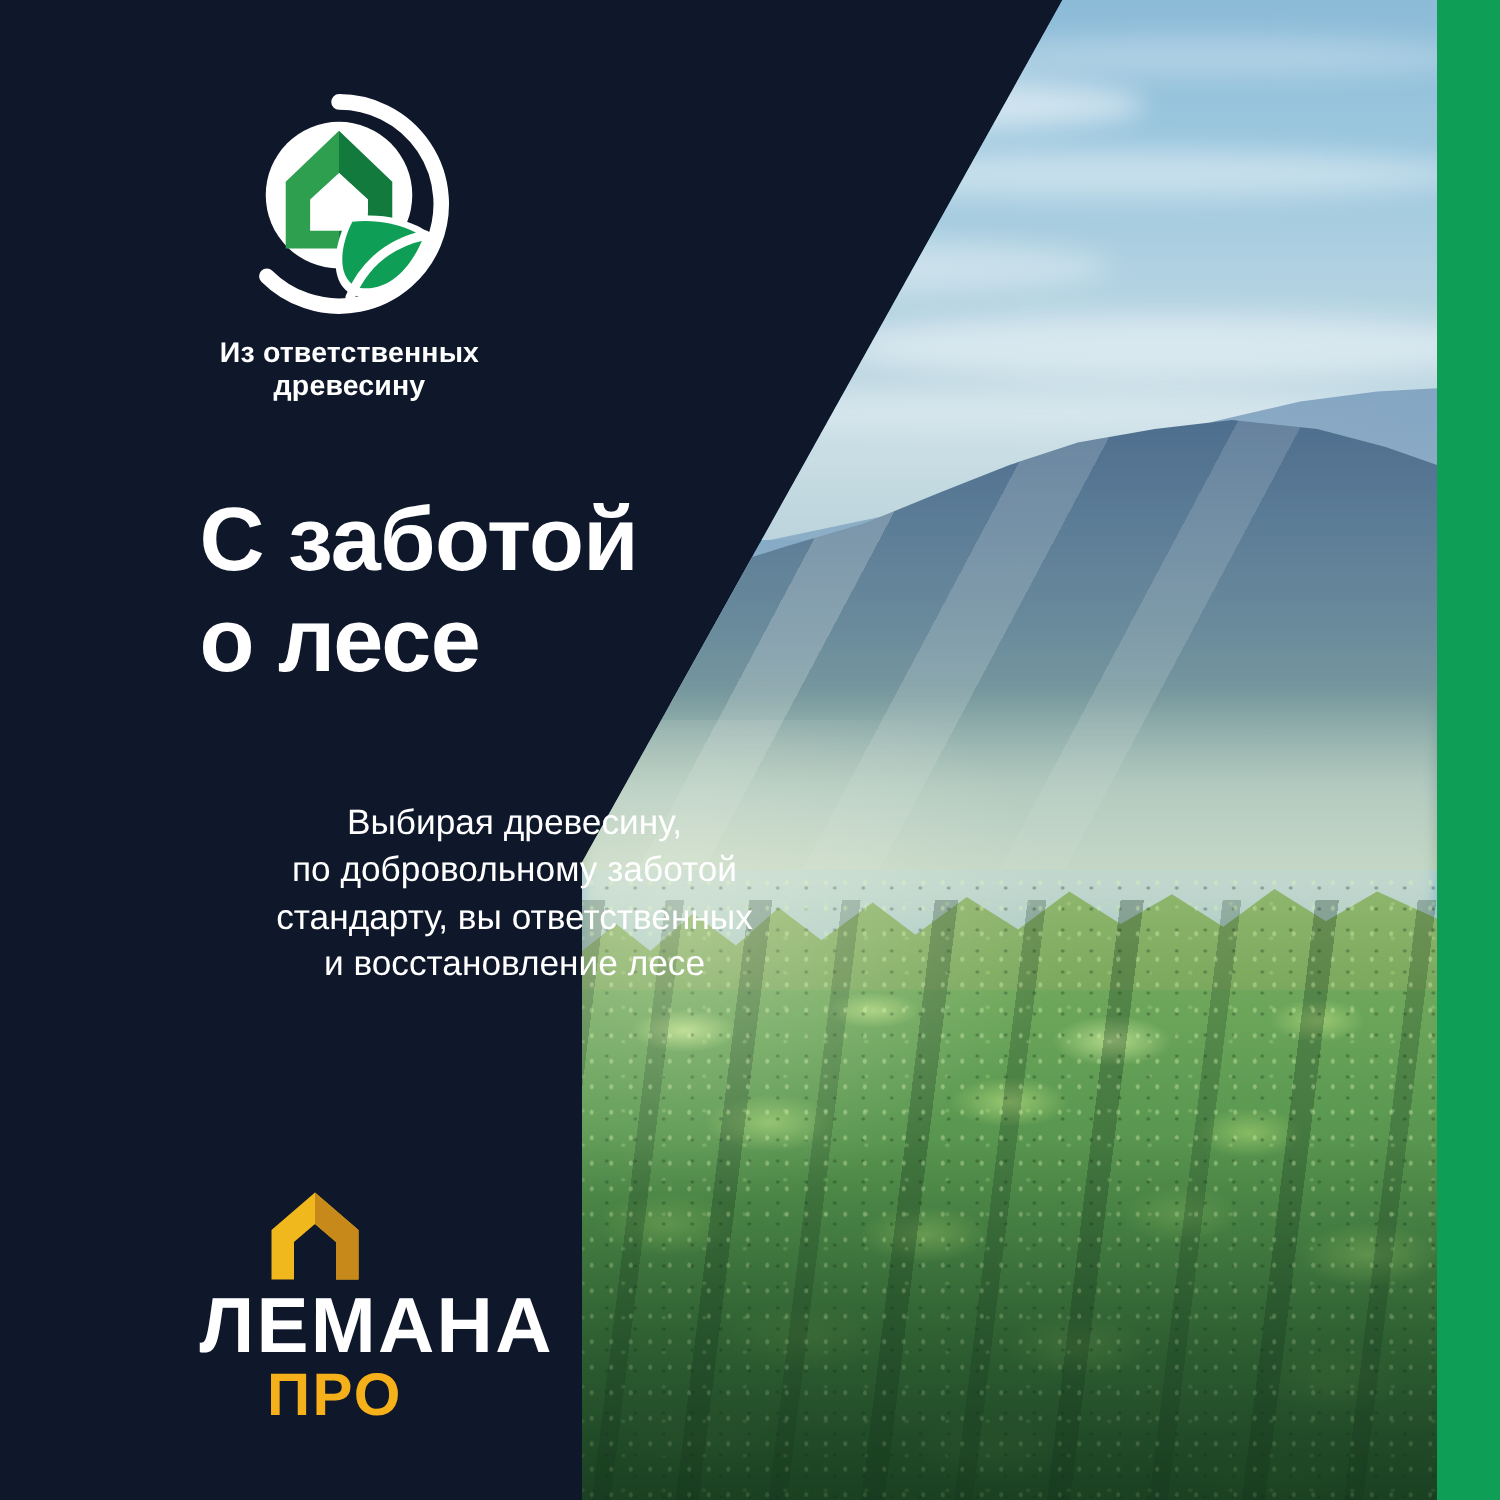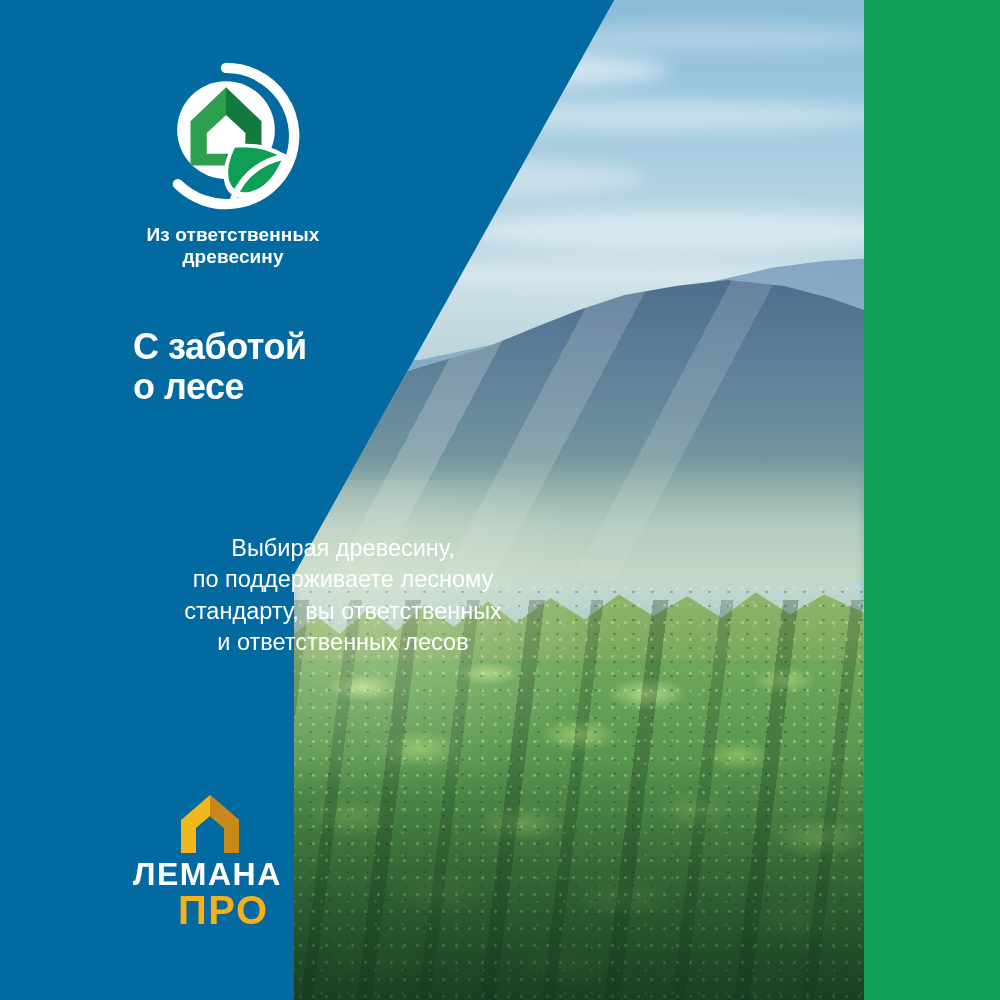--- a/index.html
+++ b/index.html
@@ -6,22 +6,22 @@
   * { margin:0; padding:0; box-sizing:border-box; }
   html,body{ width:1000px; height:1000px; }
   body{
     font-family:"Liberation Sans","DejaVu Sans",sans-serif;
     background:#0E9E55;
     overflow:hidden;
   }
 
   .banner{
     position:relative;
-    width:864px; height:1000px;
-    background:#0369a1;
+    width:958px; height:1000px;
+    background:#0f172a;
     overflow:hidden;
   }
 
   
   .photo{
     position:absolute;
     top:0; right:0;
     width:570px; height:1000px;
     overflow:hidden;
     -webkit-clip-path: polygon(0% 100%, 0% 57.5%, 56.2% 0%, 100% 0%, 100% 100%);
@@ -160,21 +160,21 @@
     letter-spacing:.1px;
     text-align:center;
     margin-left:-24px;
   }
 
   
   .headline{
     position:absolute; left:133px; top:327px;
     width:430px;
     color:#FFFFFF;
-    font-size:36px;
+    font-size:60px;
     font-weight:bold;
     line-height:1.11;
     letter-spacing:-0.5px;
   }
   .headline .l2{ display:block; }
 
   
   .paragraph{
     position:absolute; left:133px; top:533px;
     width:420px;
@@ -185,21 +185,21 @@
     letter-spacing:0;
   }
   .paragraph span{ display:block; white-space:nowrap;text-align:center; }
 
   
   .brand{ position:absolute; left:133px; top:793px; width:300px; }
   .brand-house{ display:block; margin-left:43px; }
   .brand-name{
     margin-top:3px;
     color:#FFFFFF;
-    font-size:32px;
+    font-size:52px;
     font-weight:bold;
     letter-spacing:1.5px;
     line-height:1;
   }
   .brand-sub{
     margin-top:0; margin-left:45px;
     color:#F5B01A;
     font-size:40px;
     font-weight:bold;
     letter-spacing:1.5px;
@@ -260,23 +260,23 @@
       </div>
     </div>
 
     <h1 class="headline">
       <span class="l1">С заботой</span>
       <span class="l2">о лесе</span>
     </h1>
 
     <p class="paragraph">
       <span>Выбирая древесину,</span>
-      <span>по поддерживаете лесному</span>
+      <span>по добровольному заботой</span>
       <span>стандарту, вы ответственных</span>
-      <span>и ответственных лесов</span>
+      <span>и восстановление лесе</span>
     </p>
 
     <div class="brand">
       <svg class="brand-house" width="68" height="62" viewBox="0 0 68 62">
         <path d="M34 2 L63 27 L63 60 L48 60 L48 35 L34 23 L20 35 L20 60 L5 60 L5 27 Z" fill="#F0B81C"></path>
         <path d="M34 2 L63 27 L63 60 L48 60 L48 35 L34 23 Z" fill="#C8891B"></path>
       </svg>
       <div class="brand-name">ЛЕМАНА</div>
       <div class="brand-sub">ПРО</div>
     </div>

